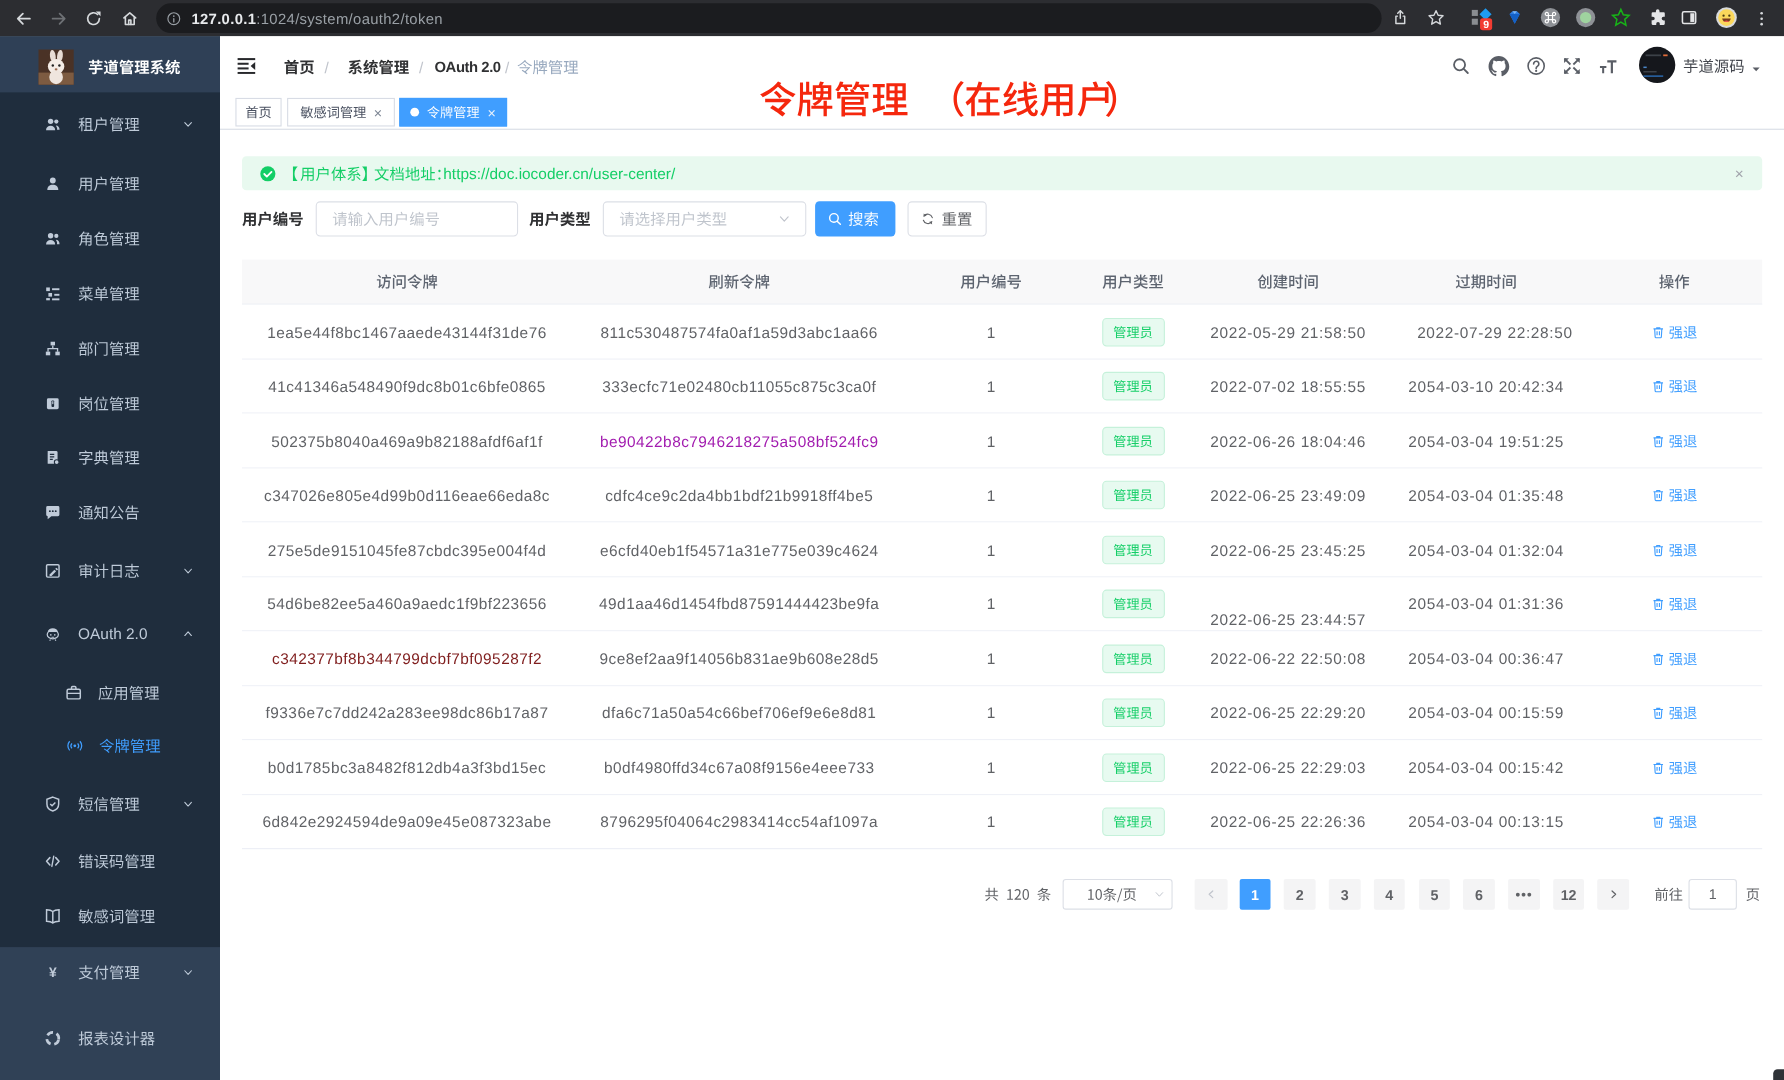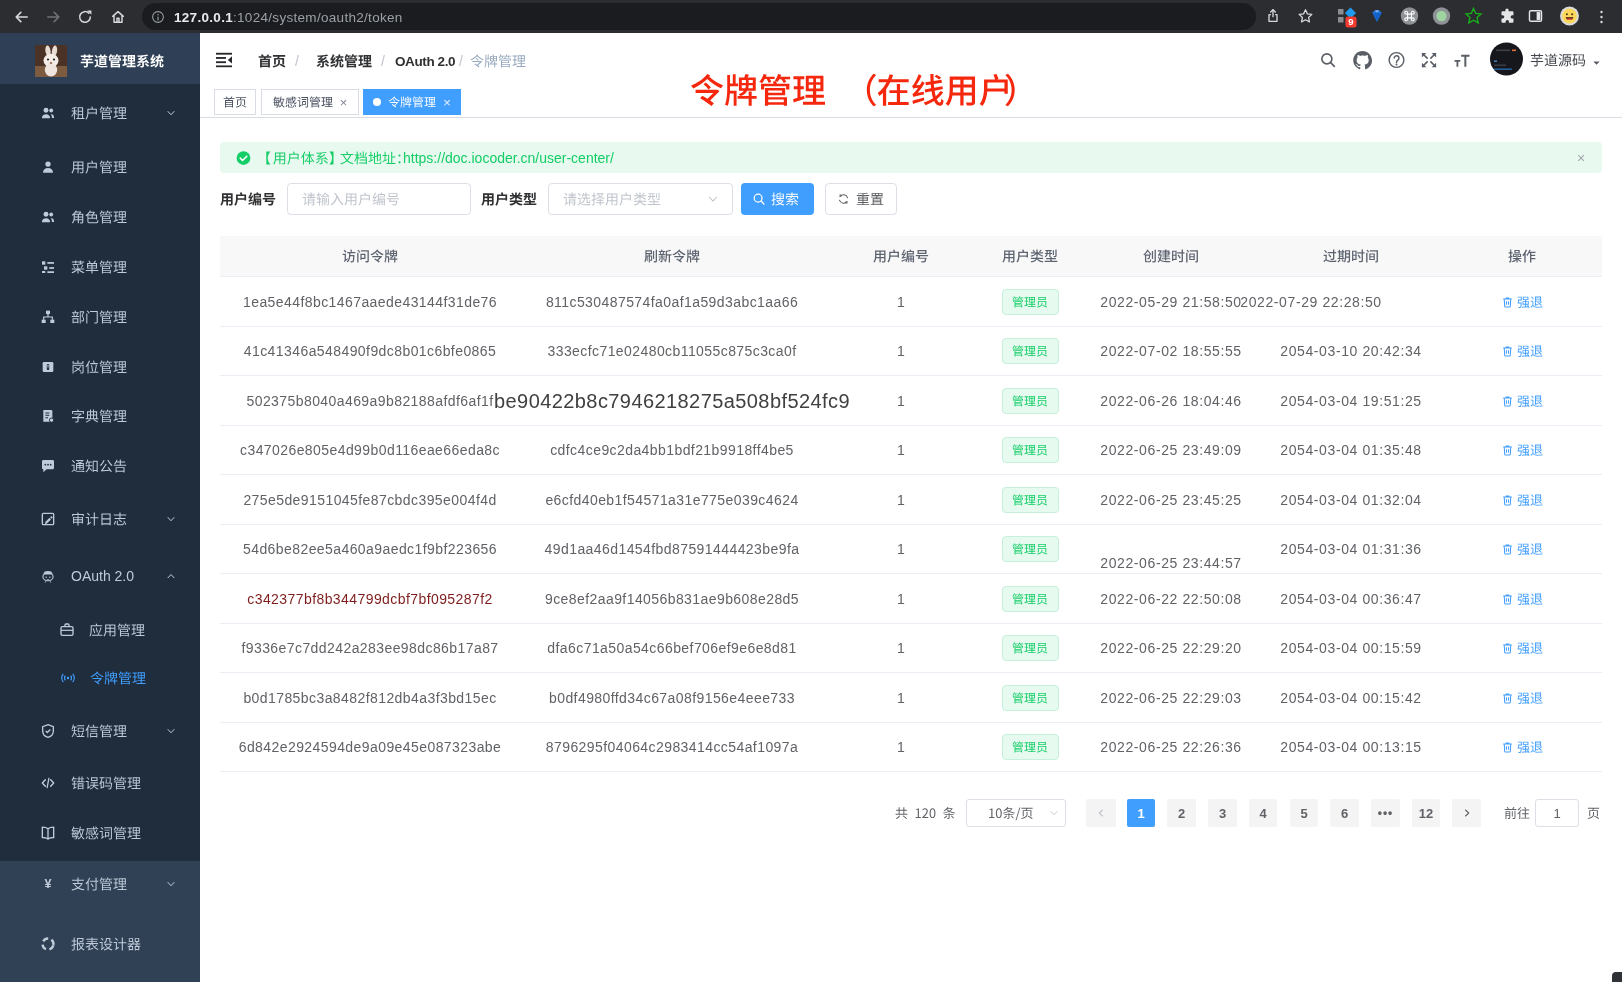--- a/index.html
+++ b/index.html
@@ -941,21 +941,21 @@
           <use href="#g8" x="0"></use>
           <use href="#g9" x="1000"></use>
           <use href="#g107" x="2000"></use>
         </g>
       </svg>
     </span>
   </div>
 <div class="a ctr" style="left:1082px;top:301.8px;width:178px">
     <span style="font-size:14px;color:#606266;font-weight:400;letter-spacing:0.6px;white-space:pre">2022-05-29 21:58:50</span>
   </div>
-<div class="a ctr" style="left:1220px;top:301.8px;width:182px">
+<div class="a ctr" style="left:1268px;top:301.8px;width:182px">
     <span style="font-size:14px;color:#606266;font-weight:400;letter-spacing:0.6px;white-space:pre">2022-07-29 22:28:50</span>
   </div>
 <div class="a ctr" style="left:1442px;top:301.8px;width:160px">
     <svg class="z" width="13" height="13" viewBox="0 0 24 24">
       <path d="M4 6.5 h16 M9.5 6.5 V4.5 h5 v2 M6 6.5 l.8 13.5 a1.5 1.5 0 0 0 1.5 1.4 h7.4 a1.5 1.5 0 0 0 1.5-1.4 L18 6.5" fill="none" stroke="#409eff" stroke-width="1.9"></path>
       <path d="M10 10.5 v6.5 M14 10.5 v6.5" stroke="#409eff" stroke-width="1.9"></path>
     </svg>
     <span style="width:3px"></span>
     <svg class="z" width="26.0" height="13" viewBox="0 0 2000 1000">
       <g fill="#409eff" transform="translate(0,880) scale(1,-1)">
@@ -1002,21 +1002,21 @@
         <use href="#g108" x="0"></use>
         <use href="#g109" x="1000"></use>
       </g>
     </svg>
   </div>
 <div style="position:absolute;left:220px;top:376.0px;width:1382px;height:49.5px;border-bottom:1px solid #ebeef5;box-sizing:border-box;background:#fff"></div>
 <div class="a ctr" style="left:220px;top:400.8px;width:300px">
     <span style="font-size:14px;color:#606266;font-weight:400;letter-spacing:0.42px;white-space:pre">502375b8040a469a9b82188afdf6af1f</span>
   </div>
 <div class="a ctr" style="left:520px;top:400.8px;width:304px">
-    <span style="font-size:20px;color:#404040;font-weight:400;letter-spacing:0.42px;white-space:pre">be90422b8c7946218275a508bf524fc9</span>
+    <span style="font-size:14px;color:#a21caf;font-weight:400;letter-spacing:0.42px;white-space:pre">be90422b8c7946218275a508bf524fc9</span>
   </div>
 <div class="a ctr" style="left:824px;top:400.8px;width:154px">
     <span style="font-size:14px;color:#606266;font-weight:400;white-space:pre">1</span>
   </div>
 <div class="a ctr" style="left:978px;top:400.8px;width:104px">
     <span style="display:inline-flex;align-items:center;justify-content:center;width:57px;height:26px;background:#e7faf0;border:1px solid #c5f1da;border-radius:4px;box-sizing:border-box">
       <svg class="z" width="36.0" height="12" viewBox="0 0 3000 1000">
         <g fill="#13ce66" transform="translate(0,880) scale(1,-1)">
           <use href="#g8" x="0"></use>
           <use href="#g9" x="1000"></use>

